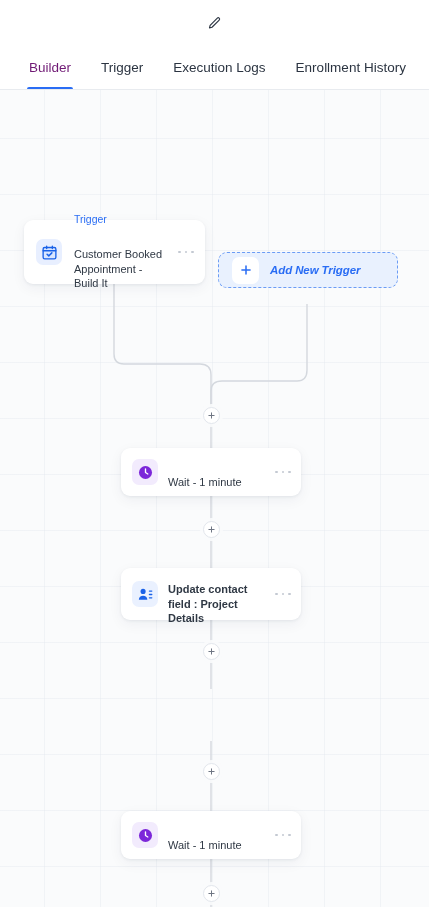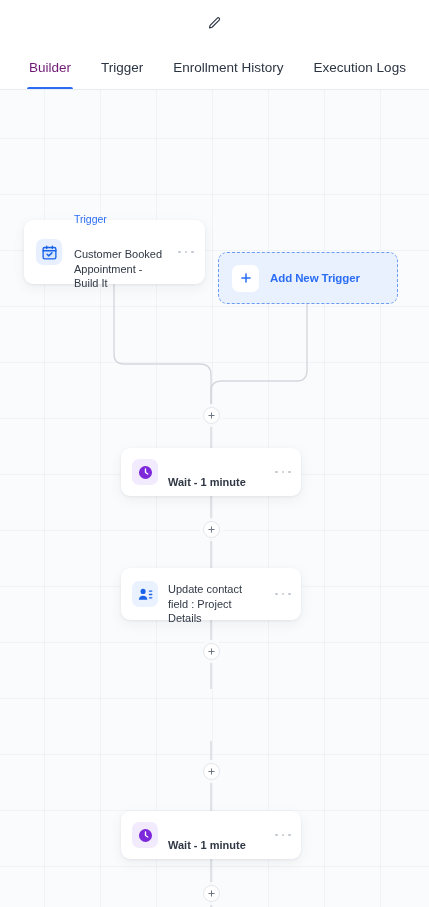--- a/index.html
+++ b/index.html
@@ -150,29 +150,30 @@
     width: 181px; height: 64px;
     padding: 0 11px 0 12px;
     gap: 12px;
   }
   #trigger-node .node-icon { background: #e8efff; }
 
   
   #add-trigger {
     position: absolute;
     left: 218px; top: 162px;
-    width: 180px; height: 52px;
+    width: 180px; height: 36px;
     border: 1.4px dashed #6b9cf5;
     border-radius: 9px;
     background: #e9f1fe;
     display: flex;
     align-items: center;
     padding: 16px 13px;
     gap: 11px;
     cursor: pointer;
+    font-style: italic;
   }
   .plus-tile {
     width: 27px; height: 27px;
     border-radius: 7px;
     background: #ffffff;
     display: flex; align-items: center; justify-content: center;
     flex: 0 0 auto;
   }
   .add-trigger-label {
     font-size: 11.5px;
@@ -181,22 +182,22 @@
     letter-spacing: -0.1px;
   }
 
   
   .step-node {
     left: 121px;
     width: 180px;
     padding: 0 10px 0 11px;
     gap: 10px;
   }
-  .step-node.h1 { height: 48px; font-weight: bold; }
-  .step-node.h2 { height: 52px; }
+  .step-node.h1 { height: 48px; }
+  .step-node.h2 { height: 52px; font-weight: bold; }
   .icon-purple { background: #f2ebfd; }
   .icon-blue   { background: #eaf1ff; }
 
   
   .add-btn {
     position: absolute;
     width: 17px; height: 17px;
     margin-left: -8.5px;
     border-radius: 50%;
     background: #ffffff;
@@ -218,22 +219,22 @@
   <div class="edit-icon">
     <svg width="15" height="15" viewBox="0 0 24 24" fill="none" stroke="#2b3441" stroke-width="1.8" stroke-linecap="round" stroke-linejoin="round">
       <path d="M16.5 3.5a2.1 2.1 0 0 1 3 3L8 18l-4 1 1-4 11.5-11.5z"></path>
     </svg>
   </div>
 </div>
 
 <div class="tabbar">
   <button class="tab active">Builder</button>
   <button class="tab">Trigger</button>
+  <button class="tab">Execution Logs</button>
   <button class="tab">Enrollment History</button>
-  <button class="tab">Execution Logs</button>
 </div>
 
 <div class="canvas">
 
   <svg class="edge-layer">
     <g fill="none" stroke="#d4d8de" stroke-width="1.4">
 
       <path d="M114,194 L114,168 L114,264 Q114,274 124,274 L200,274 Q211,274 211,285 L211,317"></path>
 
       <path d="M307,214 L307,280 Q307,291 297,291 L222,291 Q211,291 211,301 L211,317"></path>

